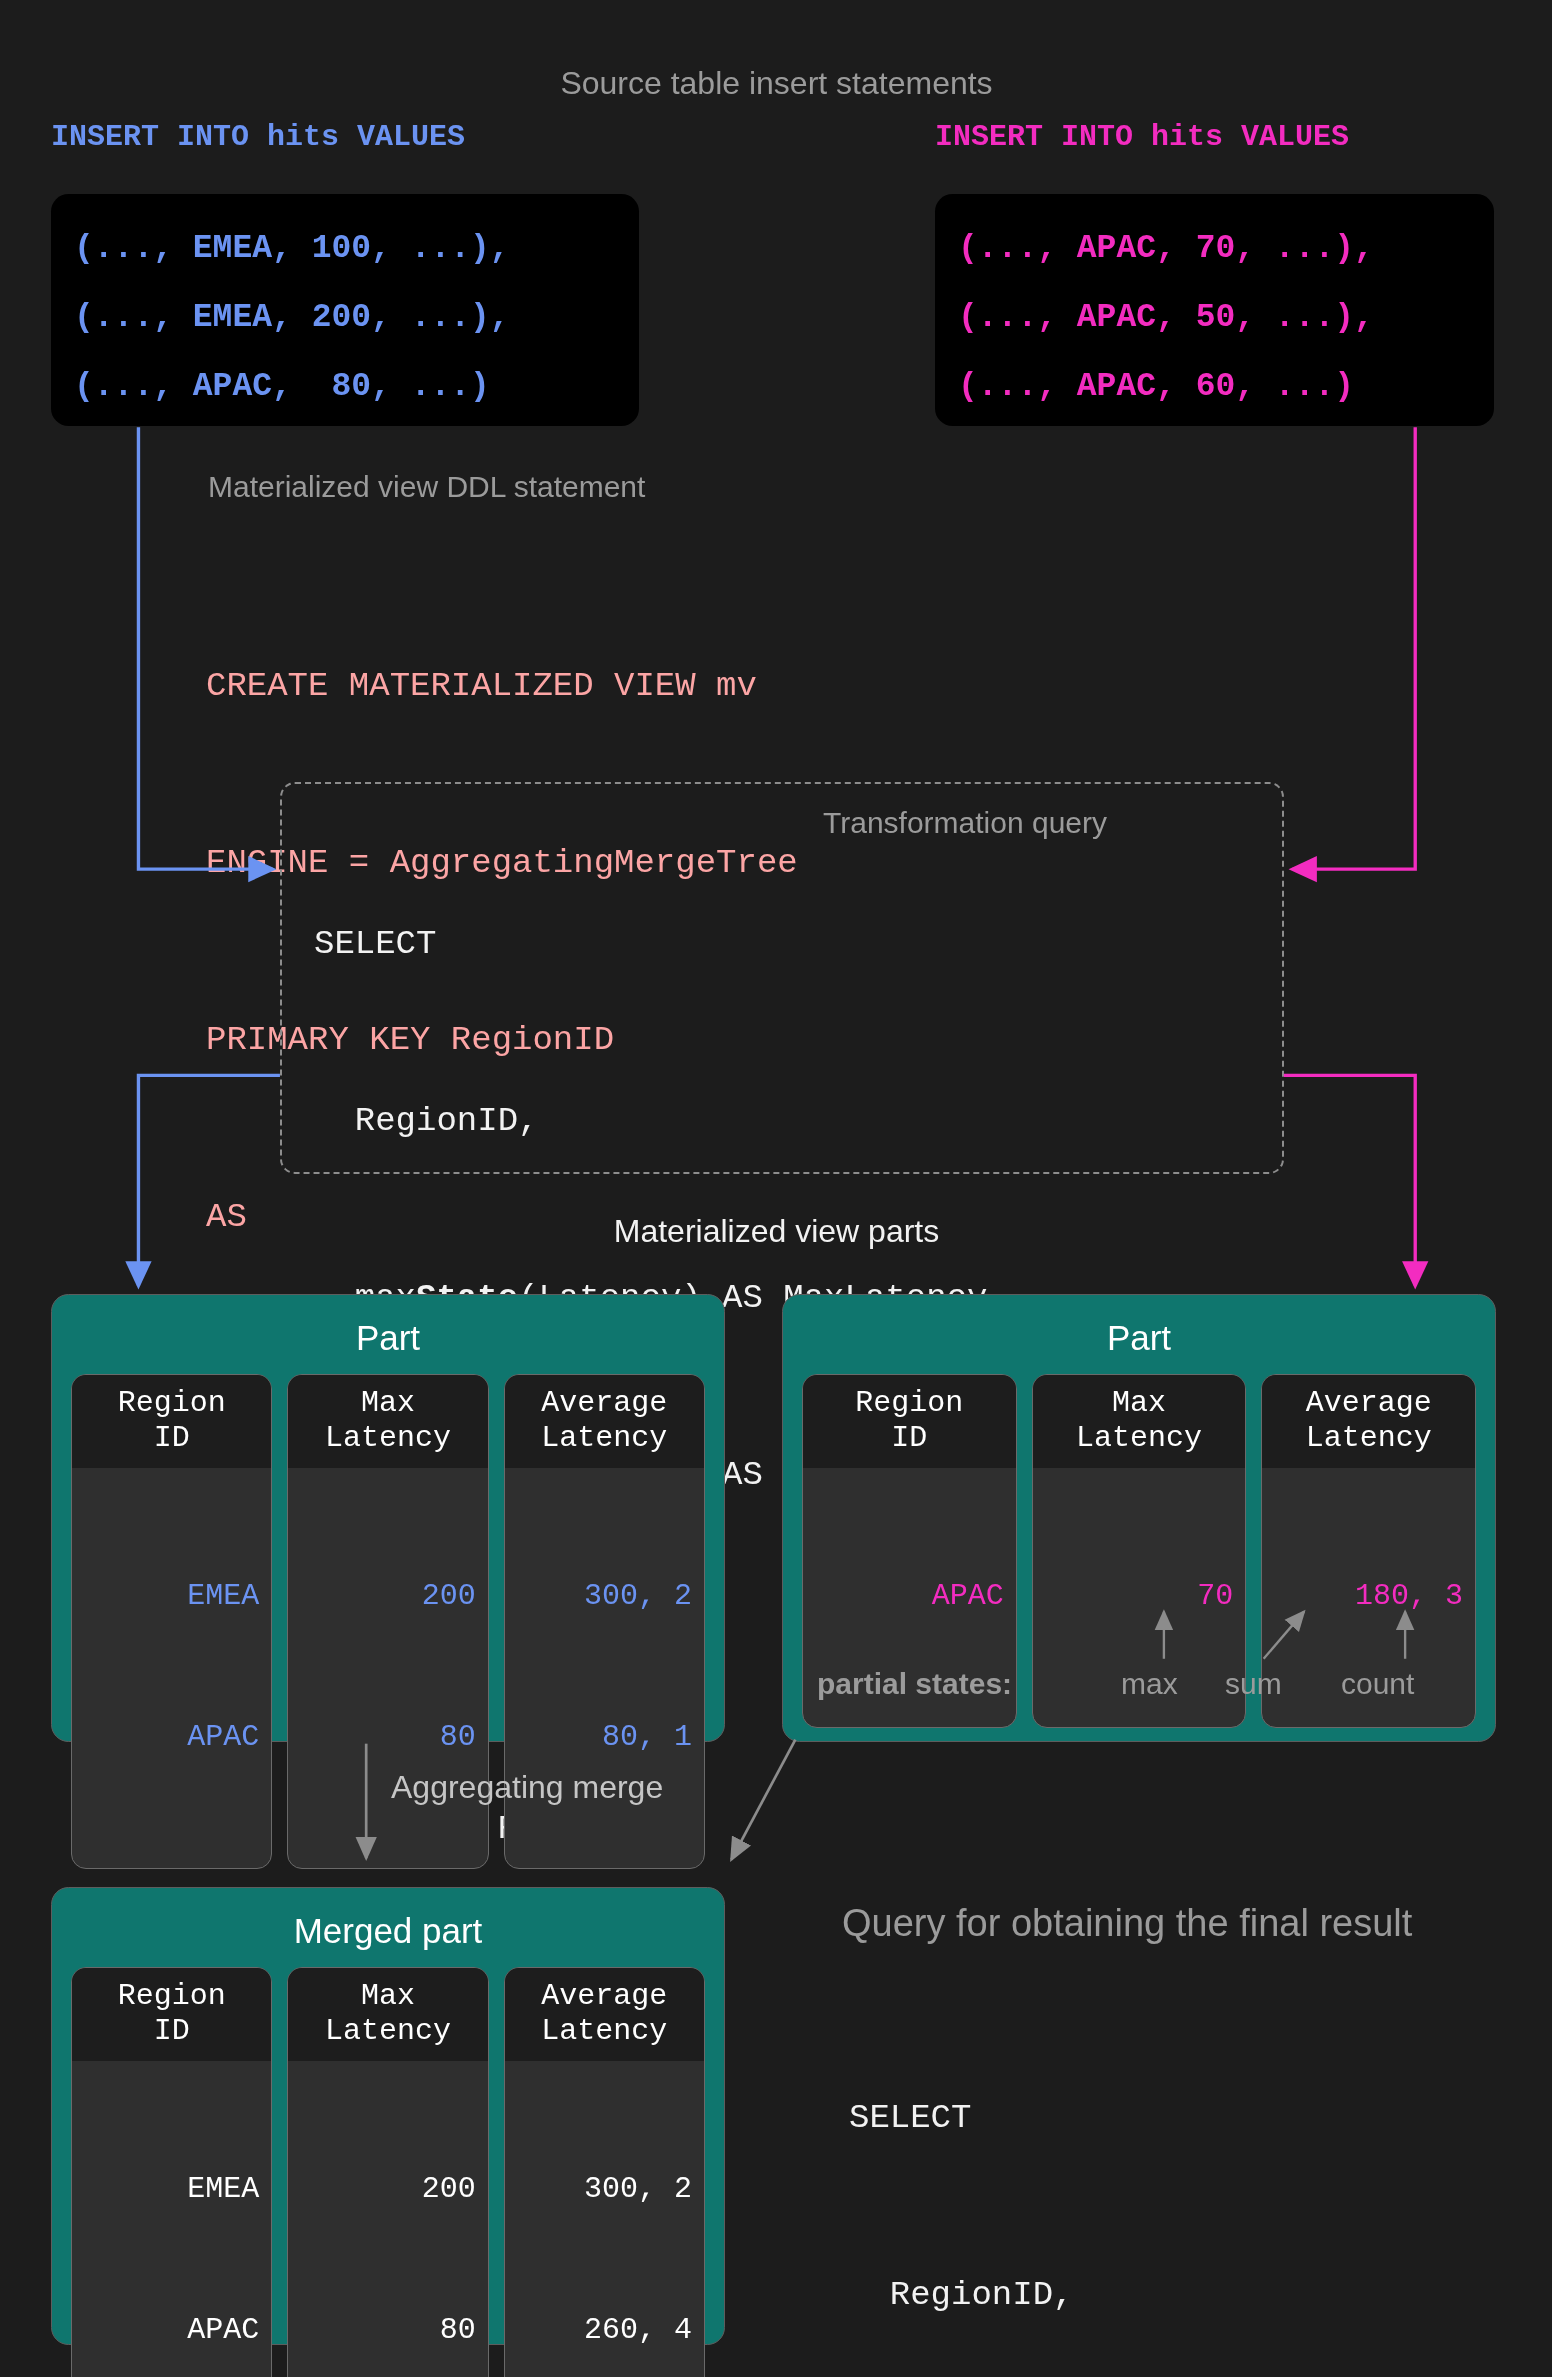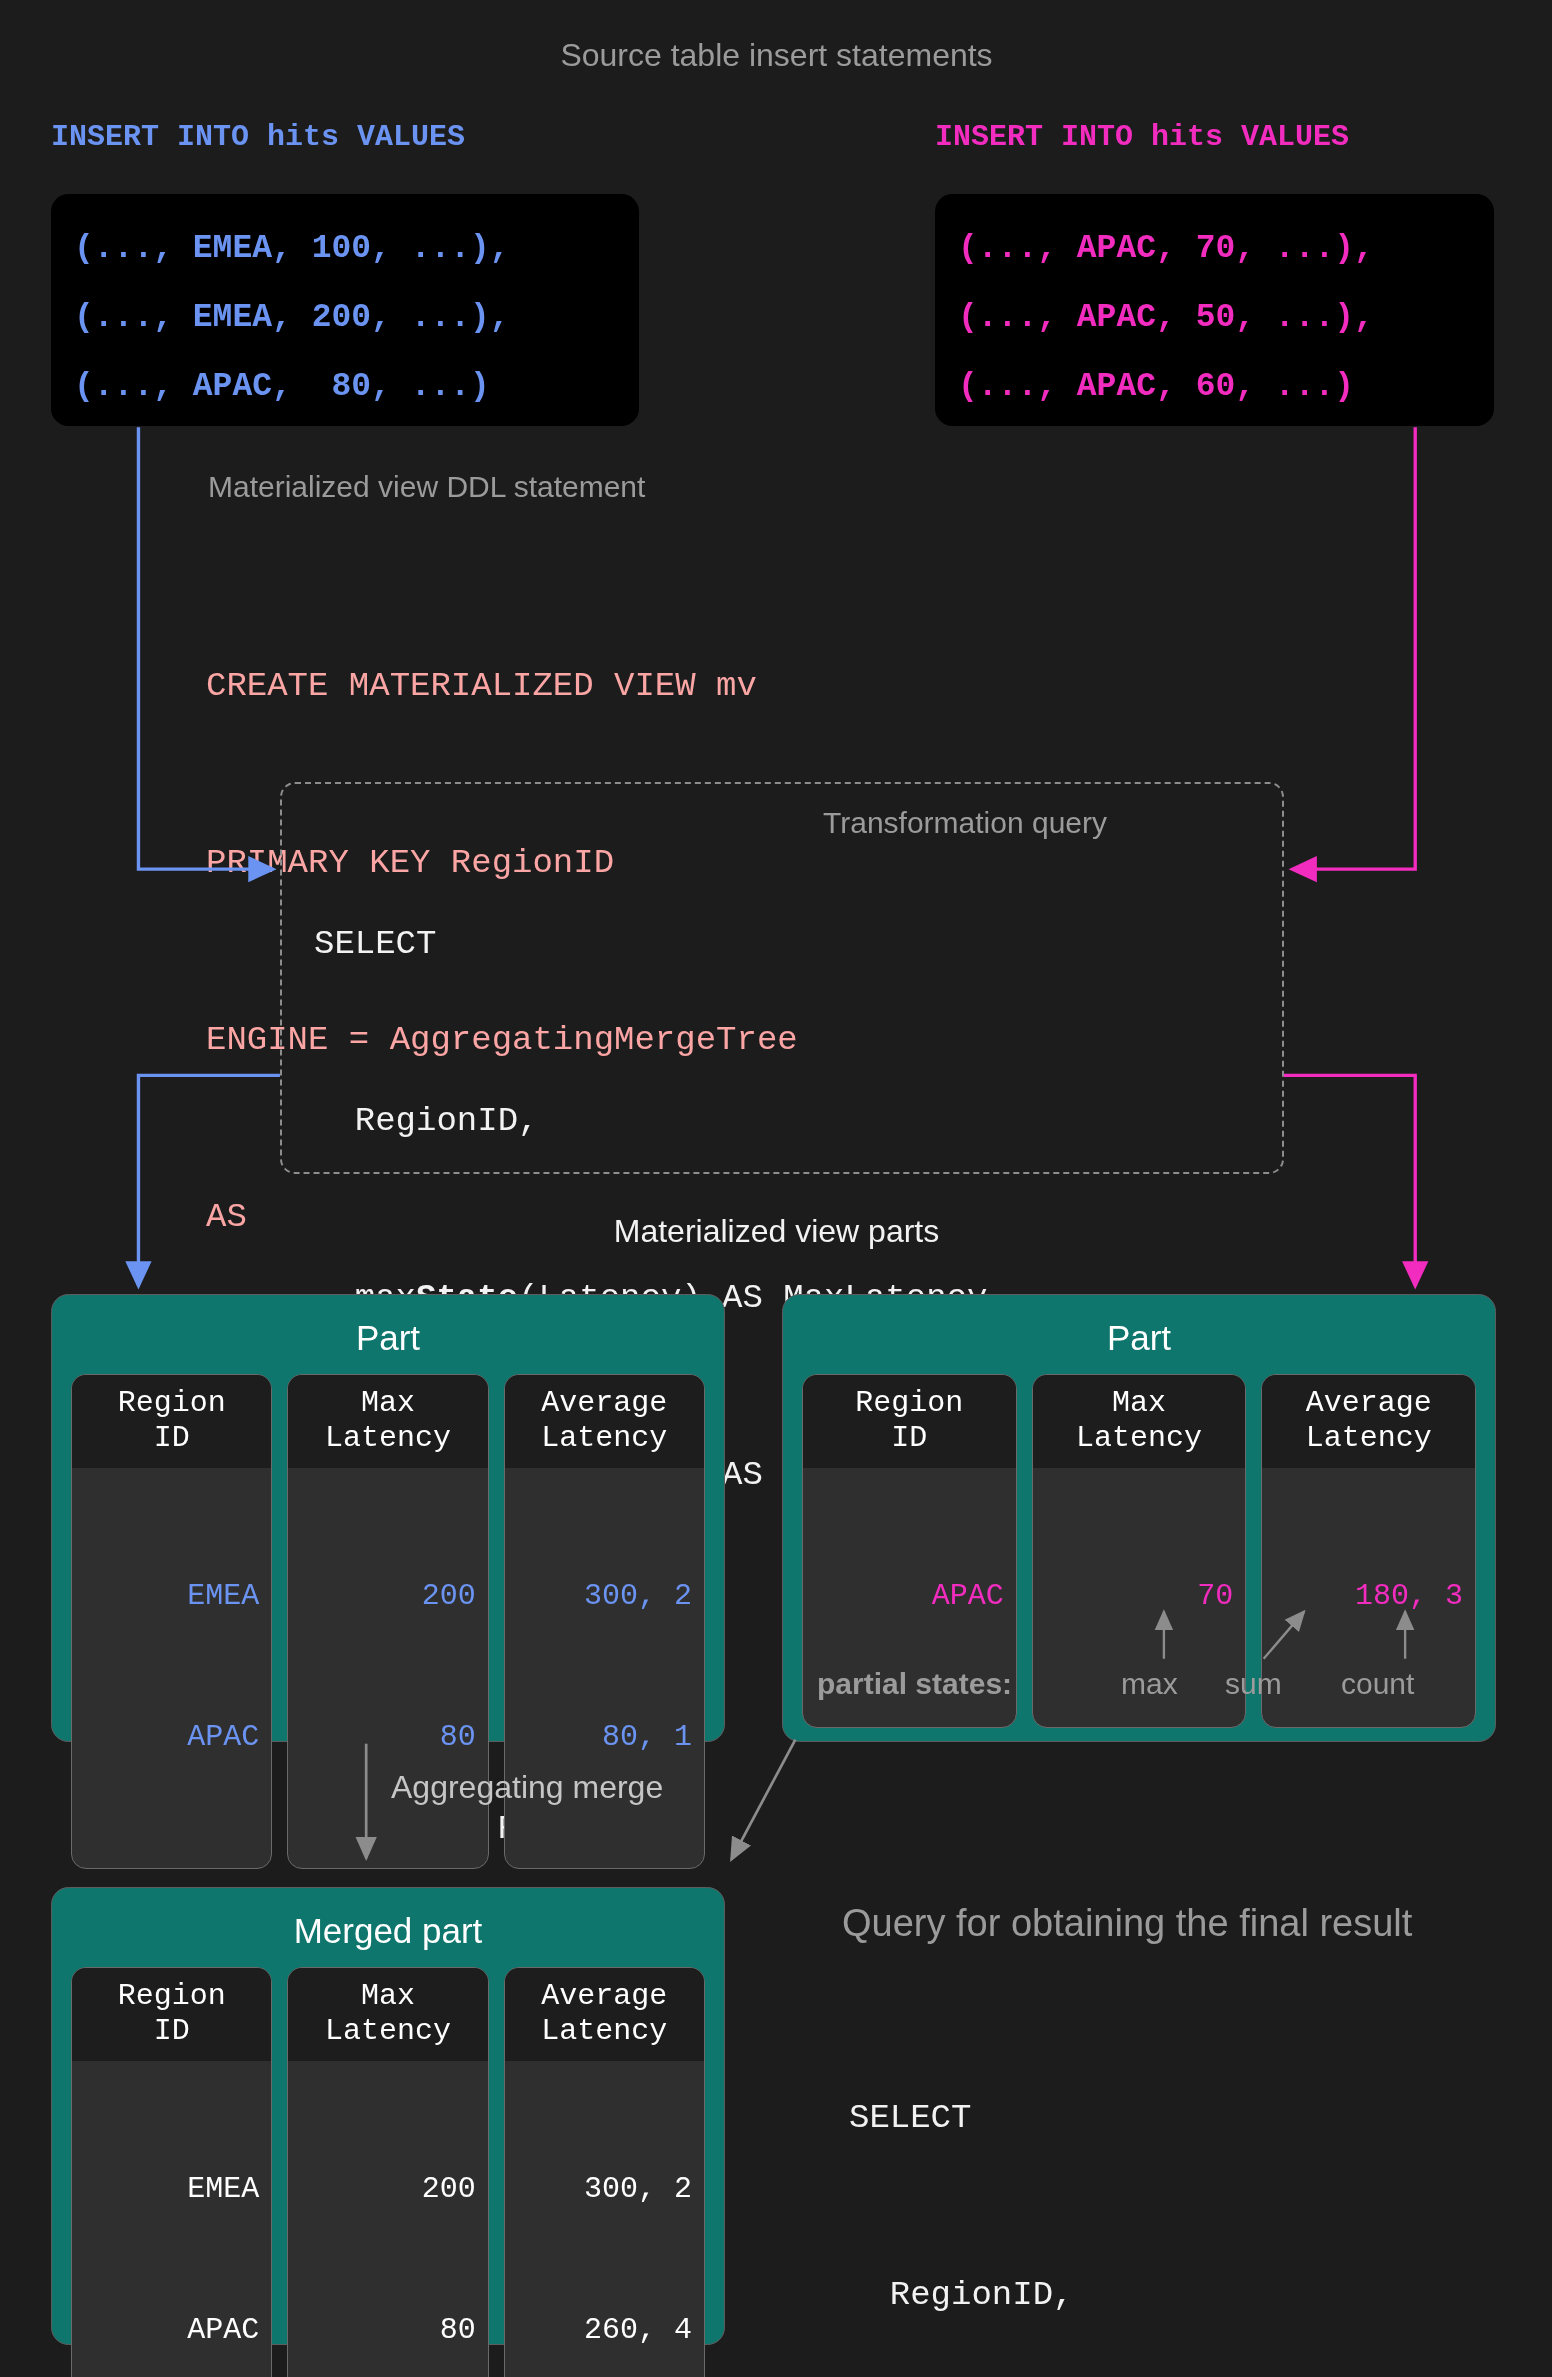--- a/index.html
+++ b/index.html
@@ -37,21 +37,21 @@
     white-space: pre;
   }
   .mono {
     font-family: "Liberation Mono", monospace;
     white-space: pre;
     letter-spacing: 0px;
   }
 
   
   #title-source-inserts {
-    left: 0; top: 37px;
+    left: 0; top: 65px;
     width: 1553px;
     text-align: center;
     font-size: 32px;
   }
 
   
   .insert-head {
     font-size: 30px;
     font-weight: 700;
   }
@@ -235,22 +235,22 @@
   <div class="abs insert-card" id="insert-card-right">
     <div class="mono row">(..., APAC, 70, ...),</div>
     <div class="mono row">(..., APAC, 50, ...),</div>
     <div class="mono row">(..., APAC, 60, ...)</div>
   </div>
 
   <div class="abs gray-label" id="title-ddl">Materialized view DDL statement</div>
 
   <div class="abs mono" id="ddl-code">
     <div>CREATE MATERIALIZED VIEW mv</div>
+    <div>ENGINE = AggregatingMergeTree</div>
     <div>PRIMARY KEY RegionID</div>
-    <div>ENGINE = AggregatingMergeTree</div>
     <div>AS</div>
   </div>
 
   <div class="abs" id="transform-box"></div>
   <div class="abs gray-label" id="title-transform">Transformation query</div>
 
   <div class="abs mono" id="transform-code">
     <div>SELECT</div>
     <div>  RegionID,</div>
     <div><span>  max</span><b>State</b><span>(Latency) AS MaxLatency</span></div>

